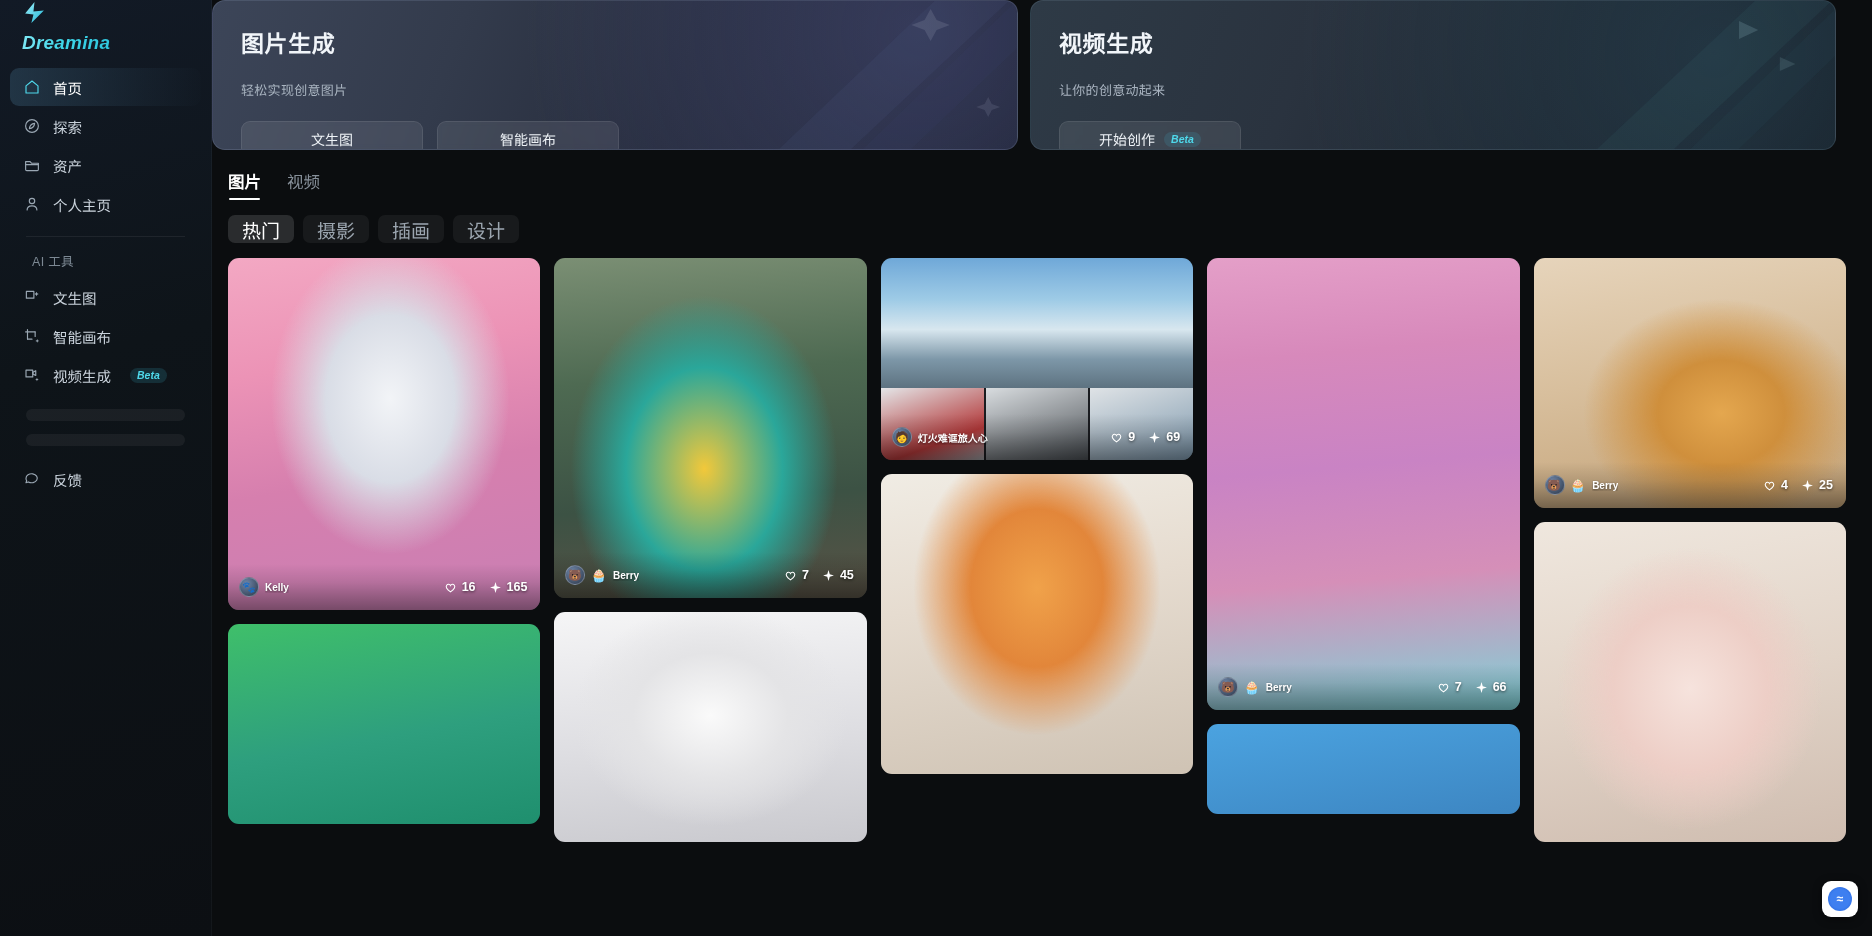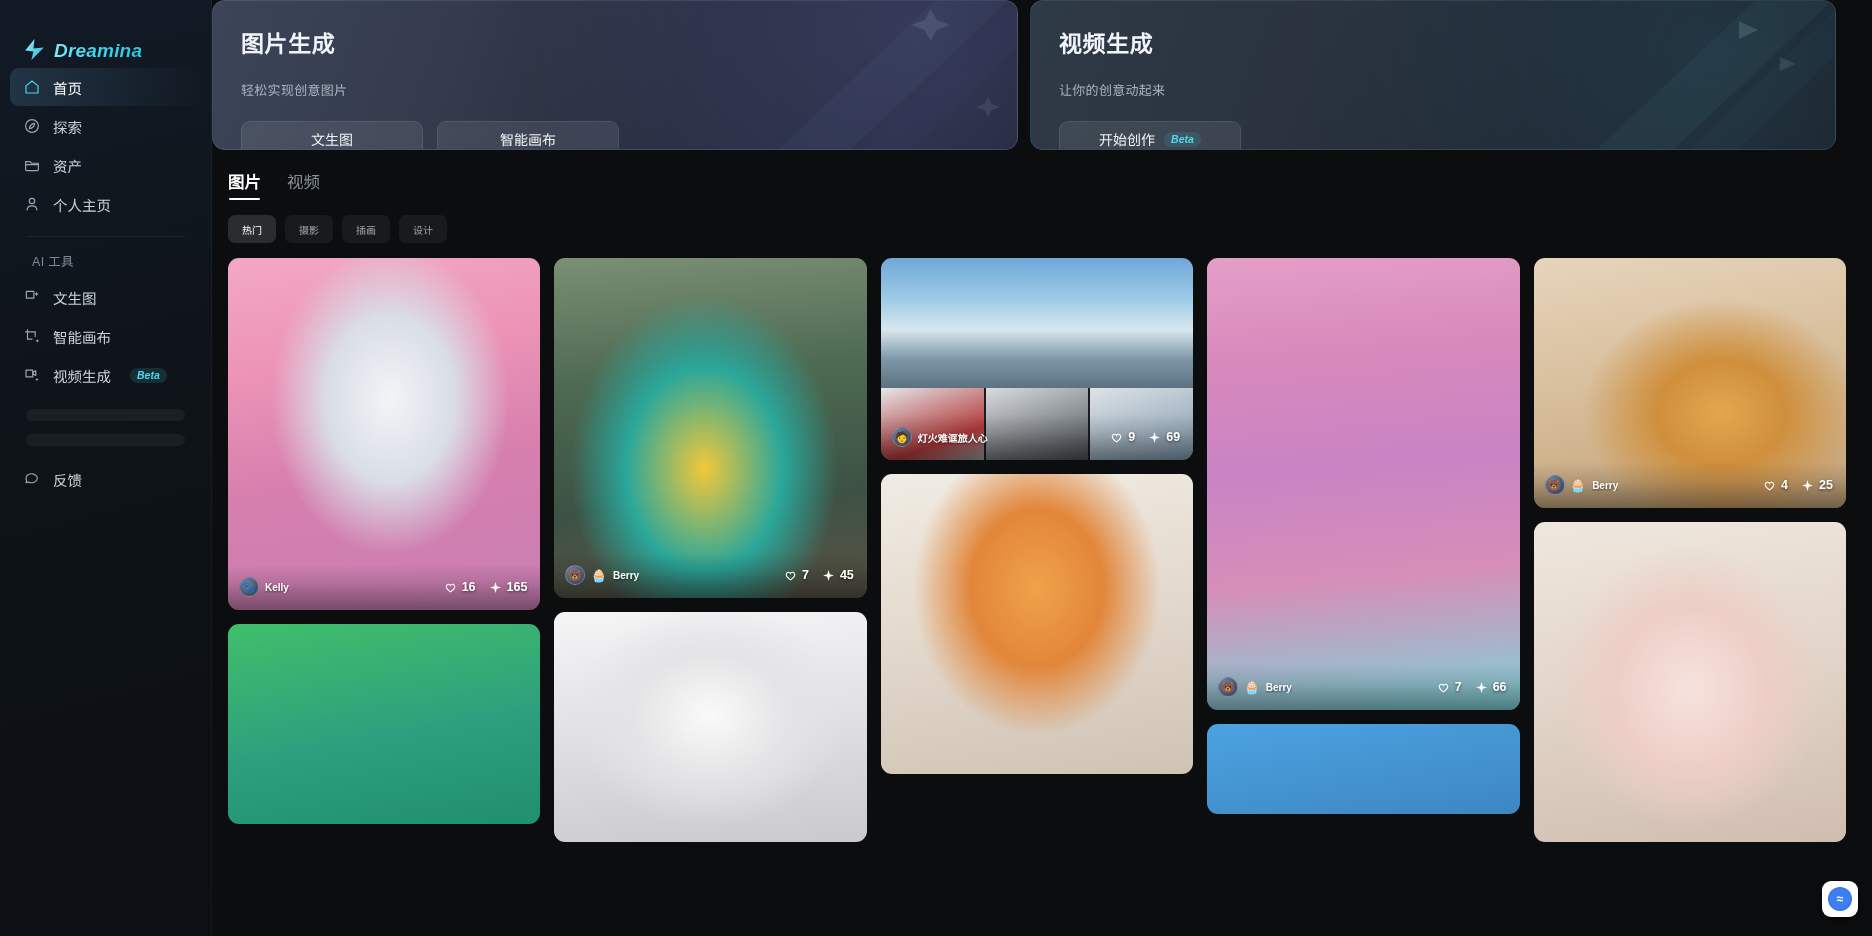--- a/index.html
+++ b/index.html
@@ -14,21 +14,21 @@
   .app { position: relative; width: 1872px; height: 936px; display: flex; overflow: hidden; }
 
   
   .sidebar {
     width: 212px; height: 936px; flex: 0 0 212px;
     background: linear-gradient(165deg, #121a26 0%, #0e1419 38%, #0c0f13 100%);
     position: relative; z-index: 5;
     padding-top: 0;
     border-right: 1px solid rgba(255,255,255,0.035);
   }
-  .brand { height: 62px; display: flex; align-items: flex-end; gap: 7px; padding-left: 22px; }
+  .brand { height: 62px; display: flex; align-items: flex-start; gap: 7px; padding-left: 22px; flex-direction: column; }
   .brand-mark { width: 25px; height: 25px; flex: 0 0 25px; position: relative; }
   .brand-name {
     font-size: 19px; font-weight: 700; font-style: italic;
     background: linear-gradient(100deg, #7fe8f5 0%, #3fd6e8 45%, #2ec6de 100%);
     -webkit-background-clip: text; background-clip: text; color: transparent;
     letter-spacing: .2px;
   }
   .nav { padding: 6px 10px 0 10px; }
   .nav-item {
     height: 38px; display: flex; align-items: center; gap: 12px;
@@ -105,21 +105,21 @@
   .tab { font-size: 16.5px; color: #868f99; padding-bottom: 7px; cursor: pointer; position: relative; font-weight: 500;}
   .tab.active { color: #ffffff; font-weight: 700; }
   .tab.active::after {
     content: ""; position: absolute; left: 1px; right: 1px; bottom: 0;
     height: 2.5px; background: #ffffff; border-radius: 2px;
   }
   .chips { display: flex; gap: 9px; padding: 15px 0 0 16px; }
   .chip {
     height: 28px; padding: 0 14px; border-radius: 7px;
     background: rgba(255,255,255,0.055); color: #9ba5af;
-    font-size: 10px; display: flex; align-items: center; cursor: pointer;
+    font-size: 19px; display: flex; align-items: center; cursor: pointer;
   }
   .chip.active { background: rgba(255,255,255,0.13); color: #ffffff; }
 
   
   .gallery {
     margin: 15px 0 0 16px;
     column-count: 5; column-gap: 14px;
     height: 640px; overflow: hidden; padding-right: 6px;
   }
   .card {

